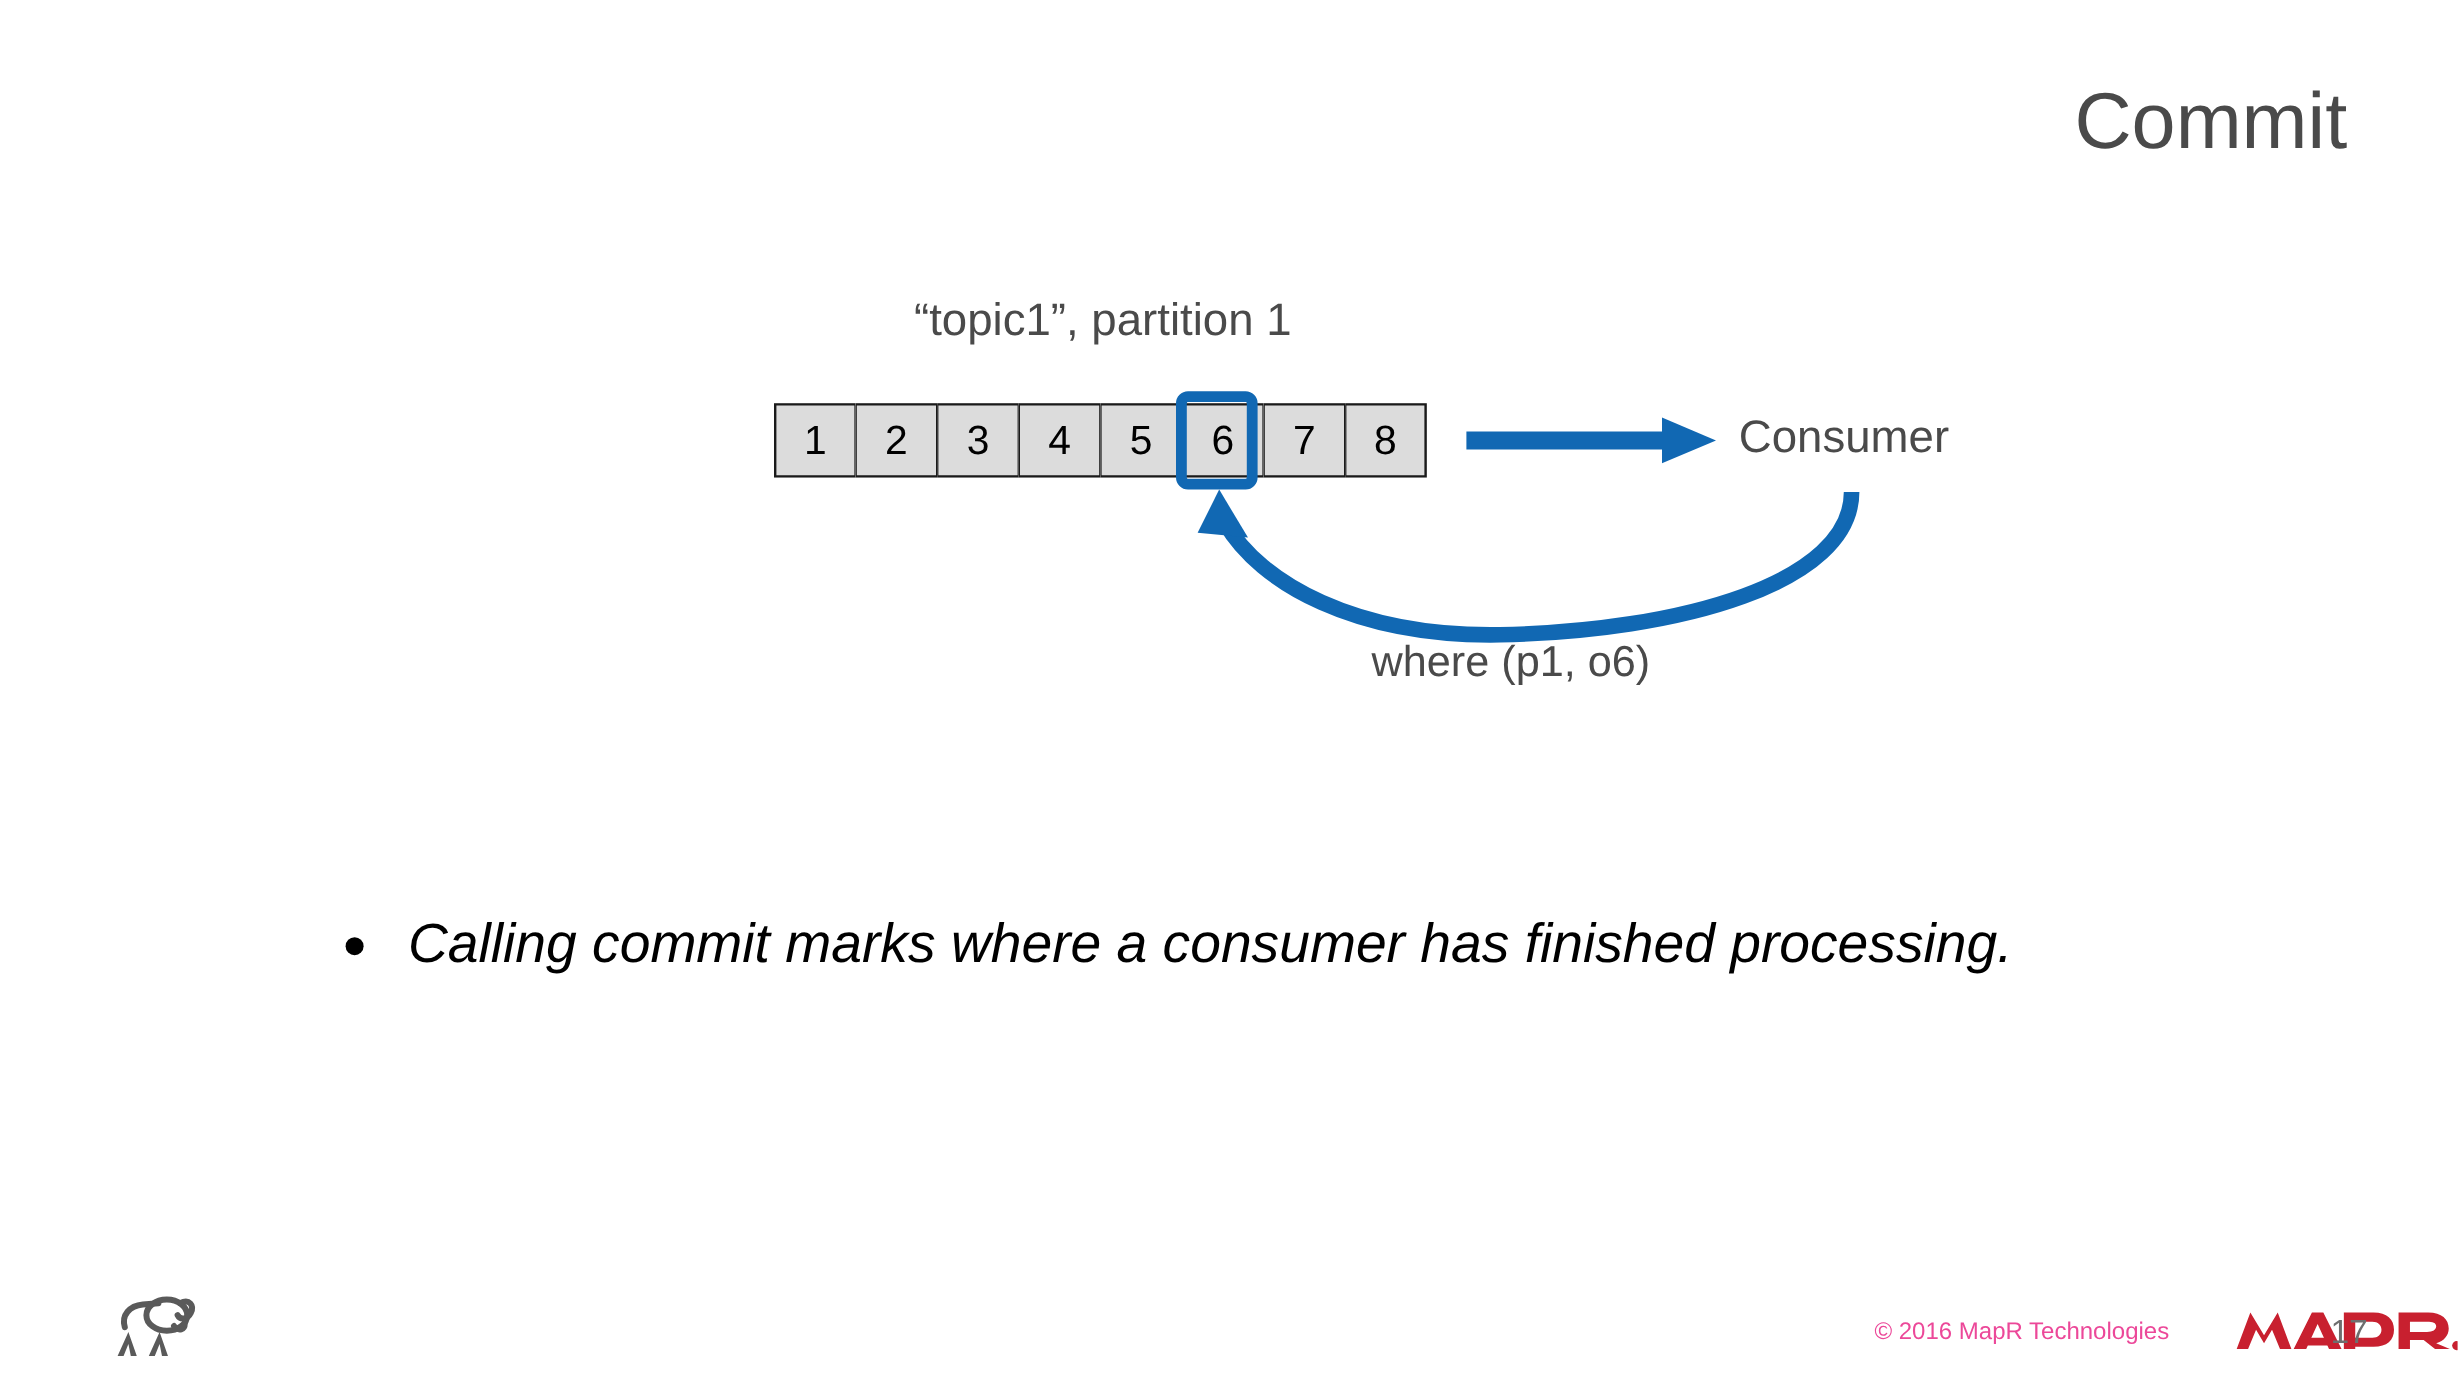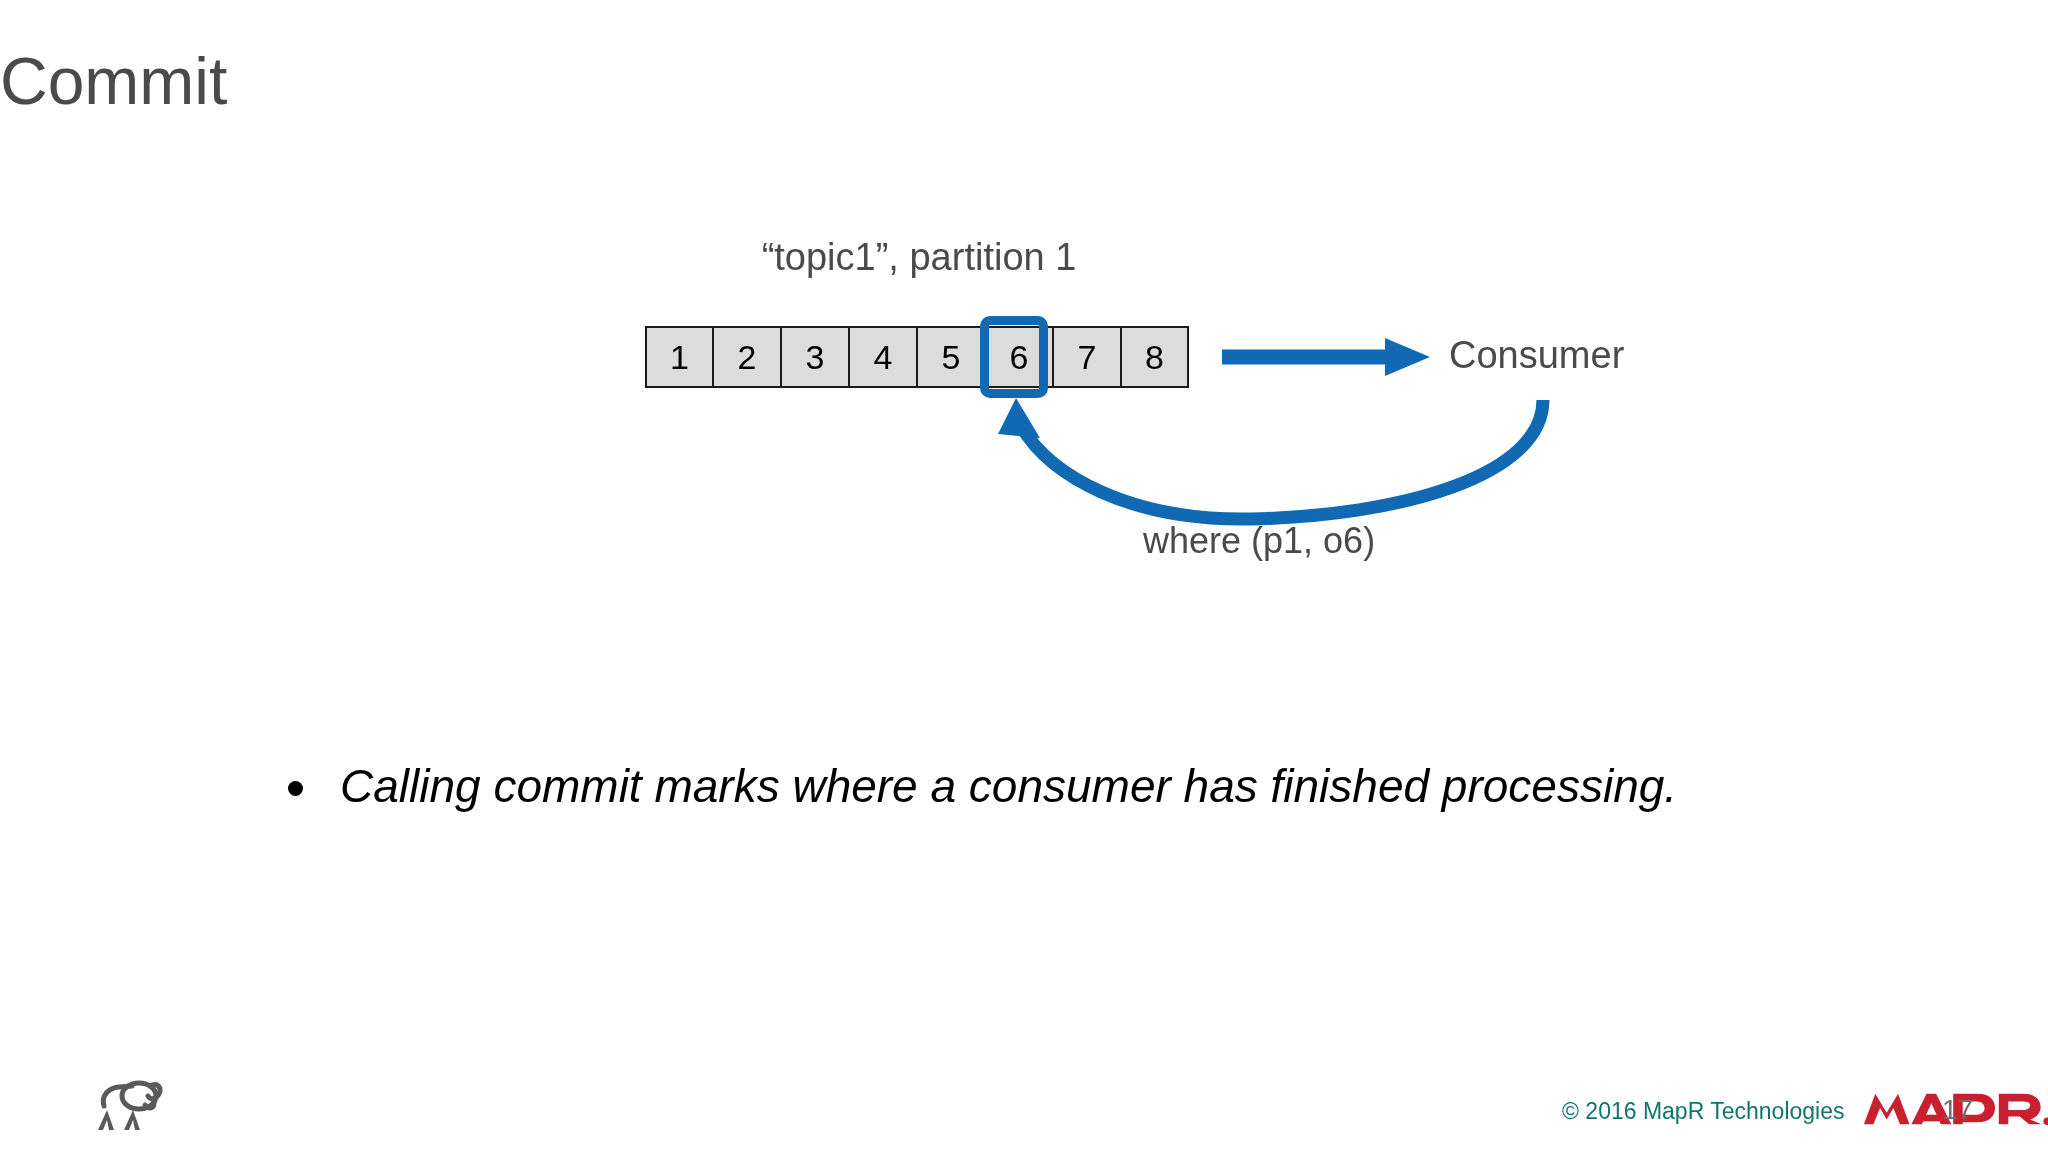--- a/index.html
+++ b/index.html
@@ -13,35 +13,35 @@
     position: relative;
     overflow: hidden;
     font-family: "Liberation Sans", sans-serif;
     -webkit-font-smoothing: antialiased;
   }
 
   
   .slide-title {
     position: absolute;
     left: 0;
-    top: 48px;
+    top: 67px;
     width: 1956px;
-    text-align: left;
+    text-align: right;
     font-size: 66px;
     font-weight: 400;
     color: #4a4a4a;
     letter-spacing: 0px;
     line-height: 1;
   }
 
   
   .diagram {
     position: absolute;
     left: 0;
-    top: 6px;
+    top: 16px;
     width: 1872px;
     height: 700px;
   }
 
   .topic-label {
     position: absolute;
     left: 645px;
     top: 232px;
     width: 548px;
     text-align: center;
@@ -143,22 +143,22 @@
     height: 15px;
     border-radius: 50%;
     background: #000000;
   }
 
   
   .footer-copyright {
     position: absolute;
     left: 1562px;
     top: 1100px;
-    font-size: 23px;
-    color: #0f766e;
+    font-size: 20px;
+    color: #ec4899;
     line-height: 1;
     white-space: nowrap;
   }
   .mapr-logo {
     position: absolute;
     left: 1862px;
     top: 1090px;
     height: 38px;
   }
   .page-number {

